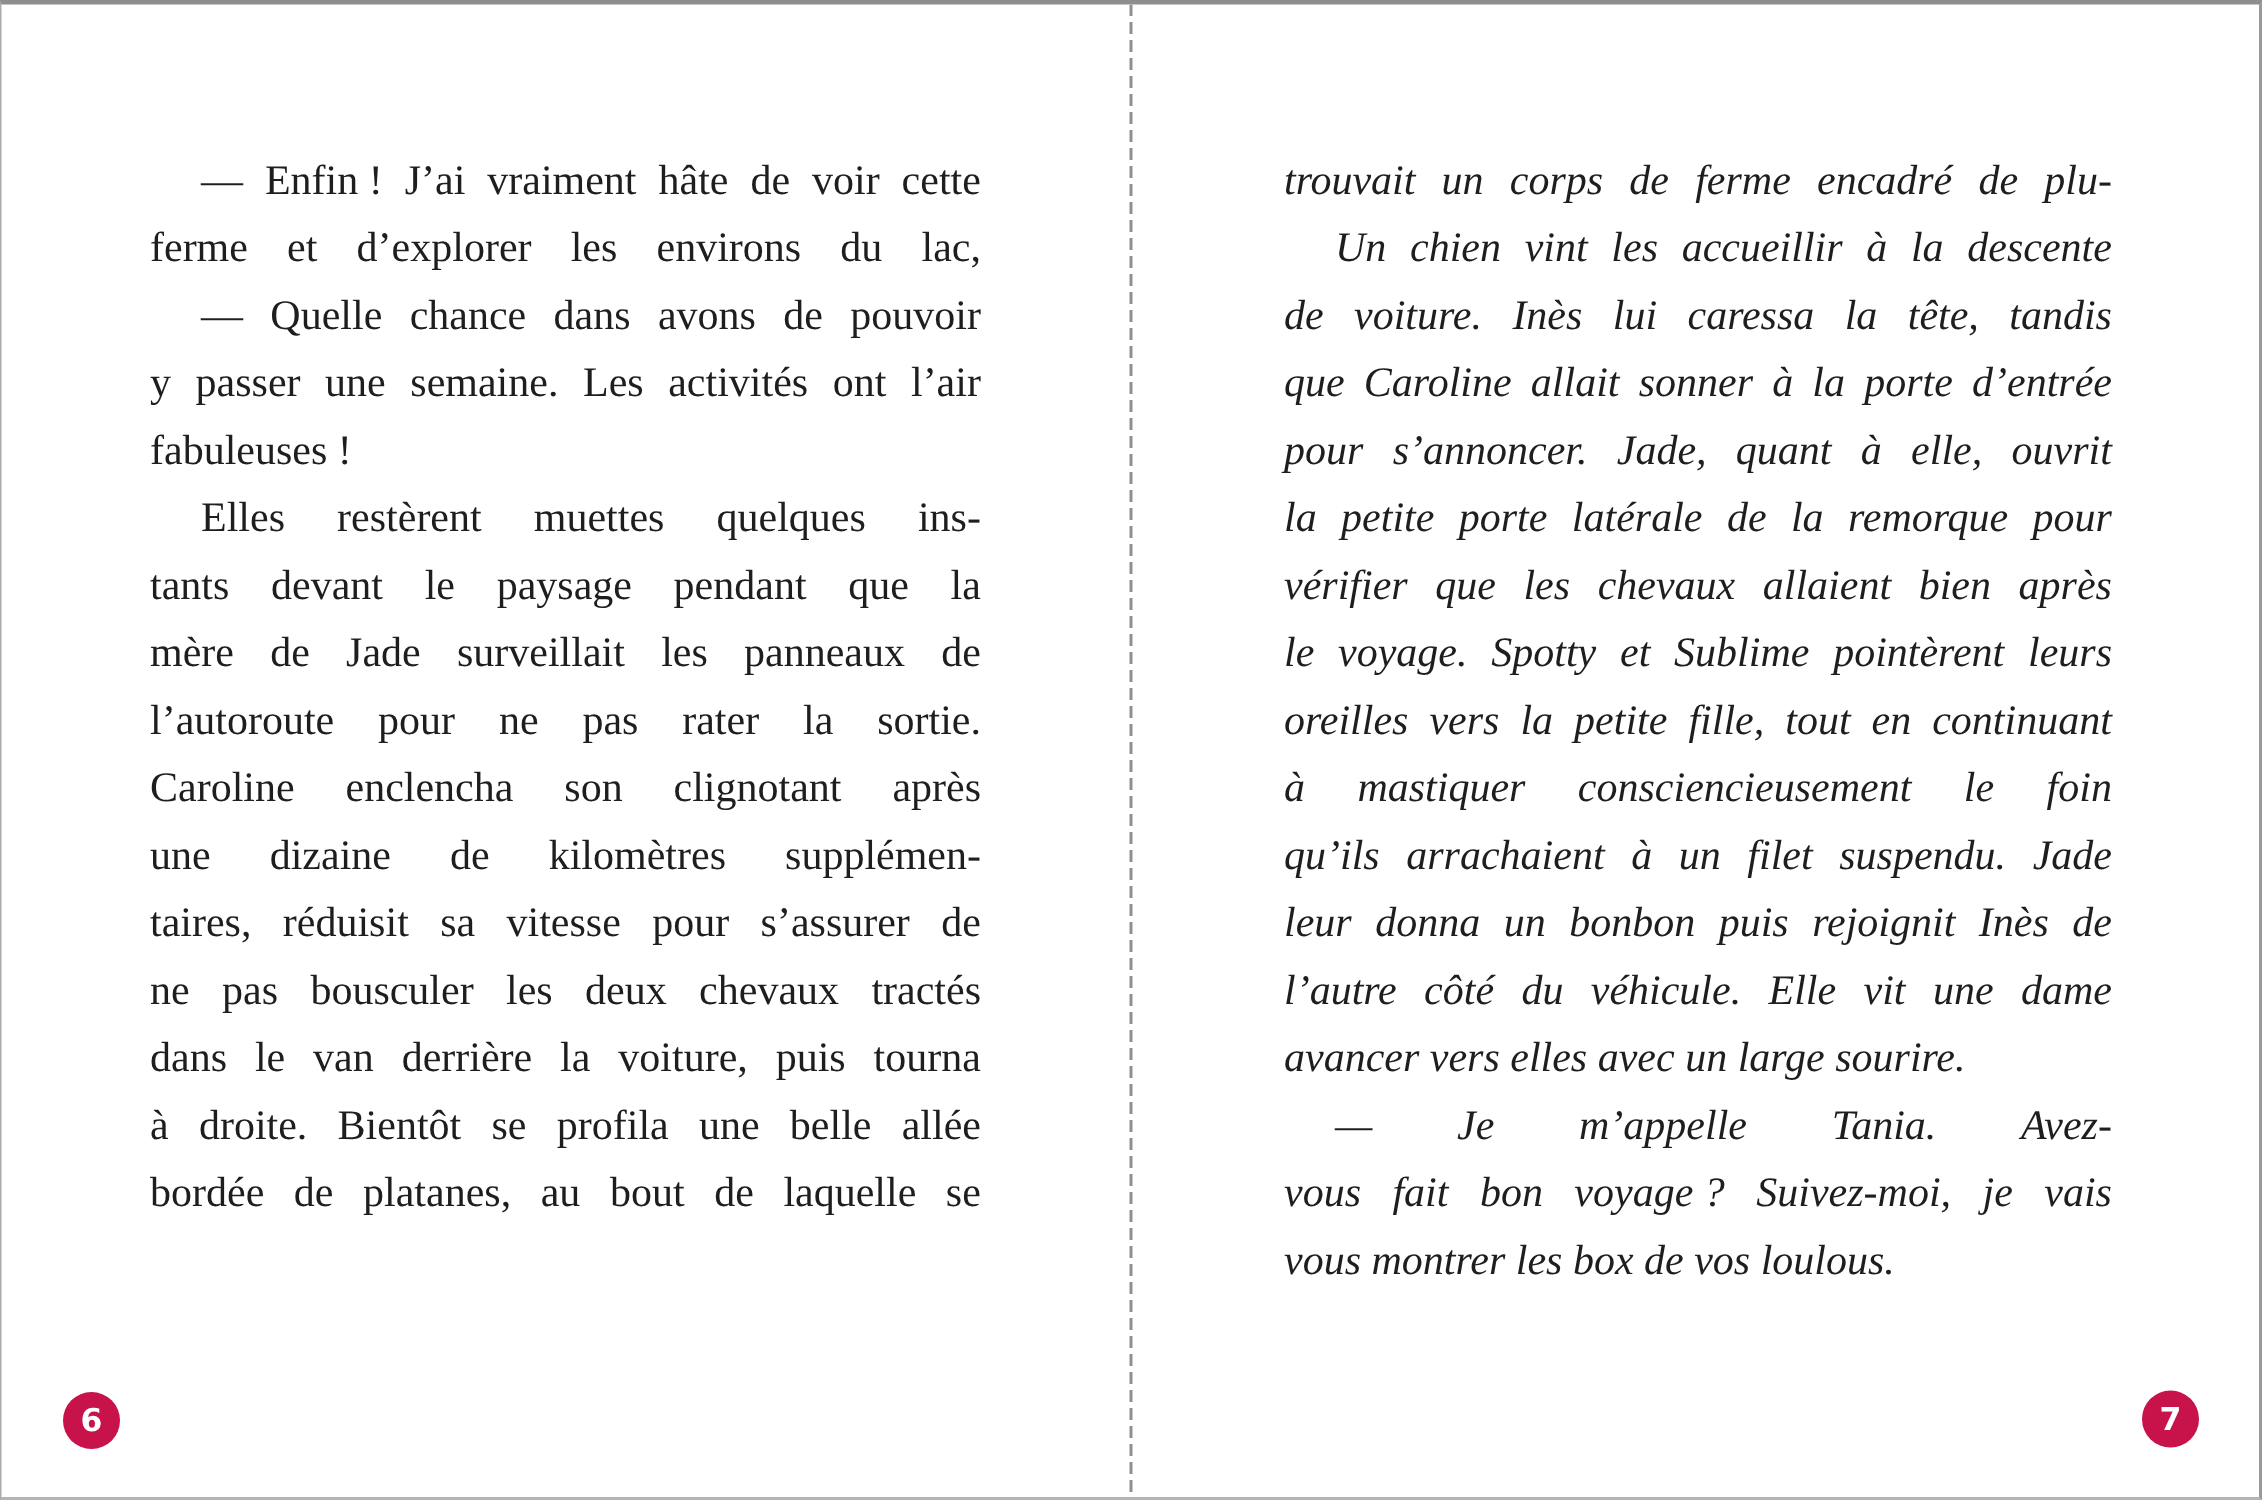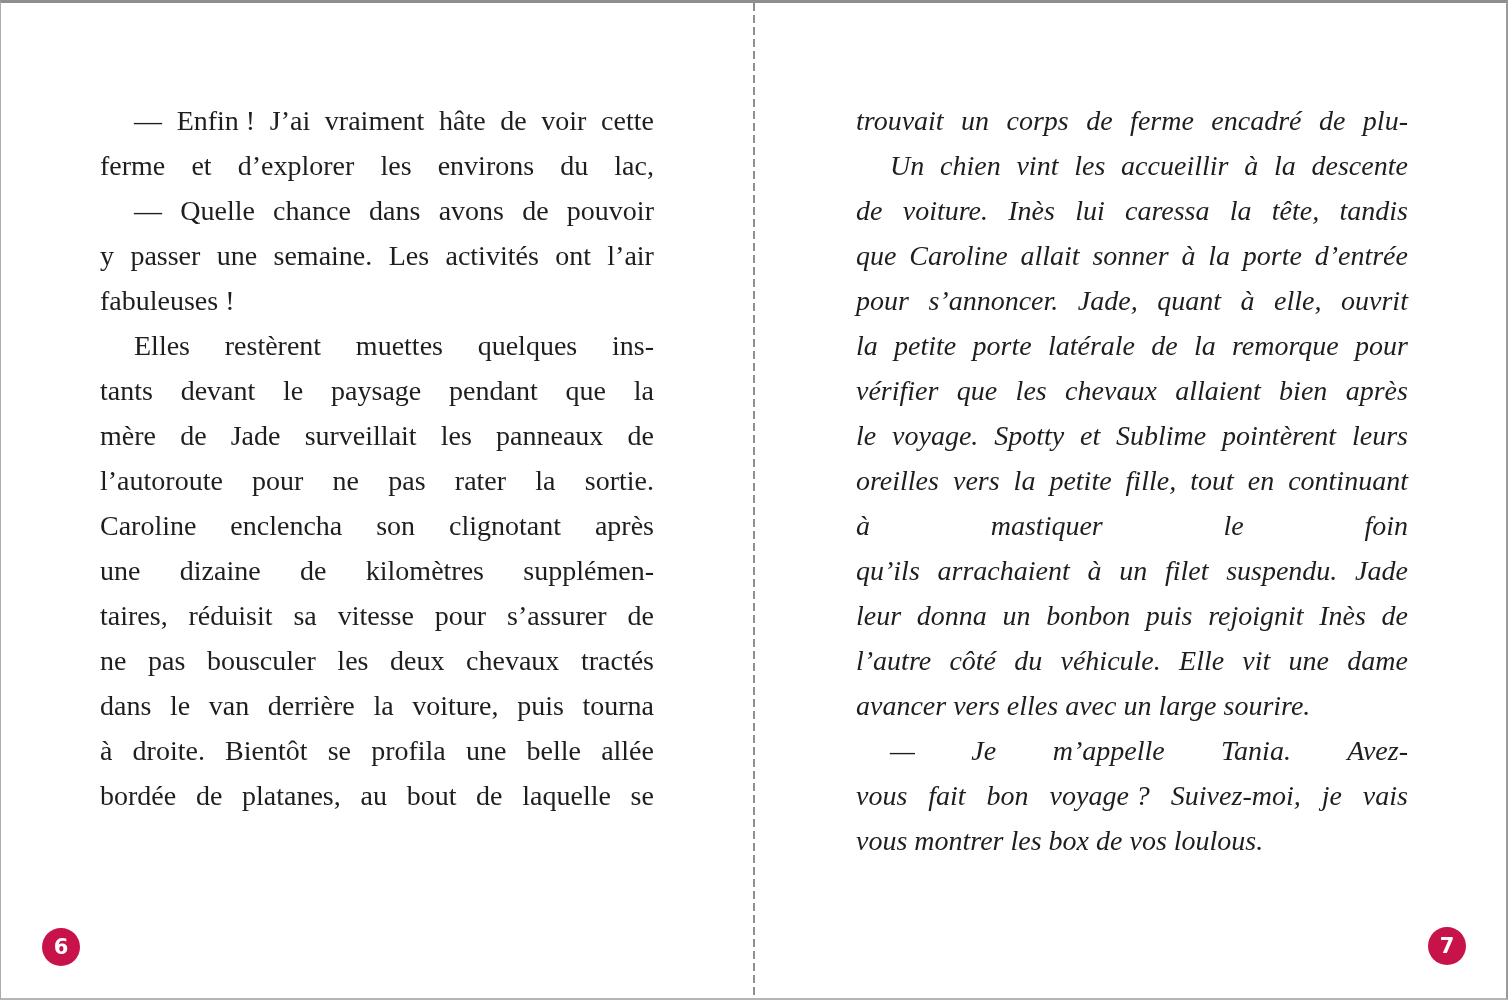--- a/index.html
+++ b/index.html
@@ -286,20 +286,21 @@
         <span>la</span>
         <span>petite</span>
         <span>fille,</span>
         <span>tout</span>
         <span>en</span>
         <span>continuant</span>
       </div>
       <div class="line just">
         <span>à</span>
         <span>mastiquer</span>
+        <span>consciencieusement</span>
         <span>le</span>
         <span>foin</span>
       </div>
       <div class="line just">
         <span>qu’ils</span>
         <span>arrachaient</span>
         <span>à</span>
         <span>un</span>
         <span>filet</span>
         <span>suspendu.</span>

